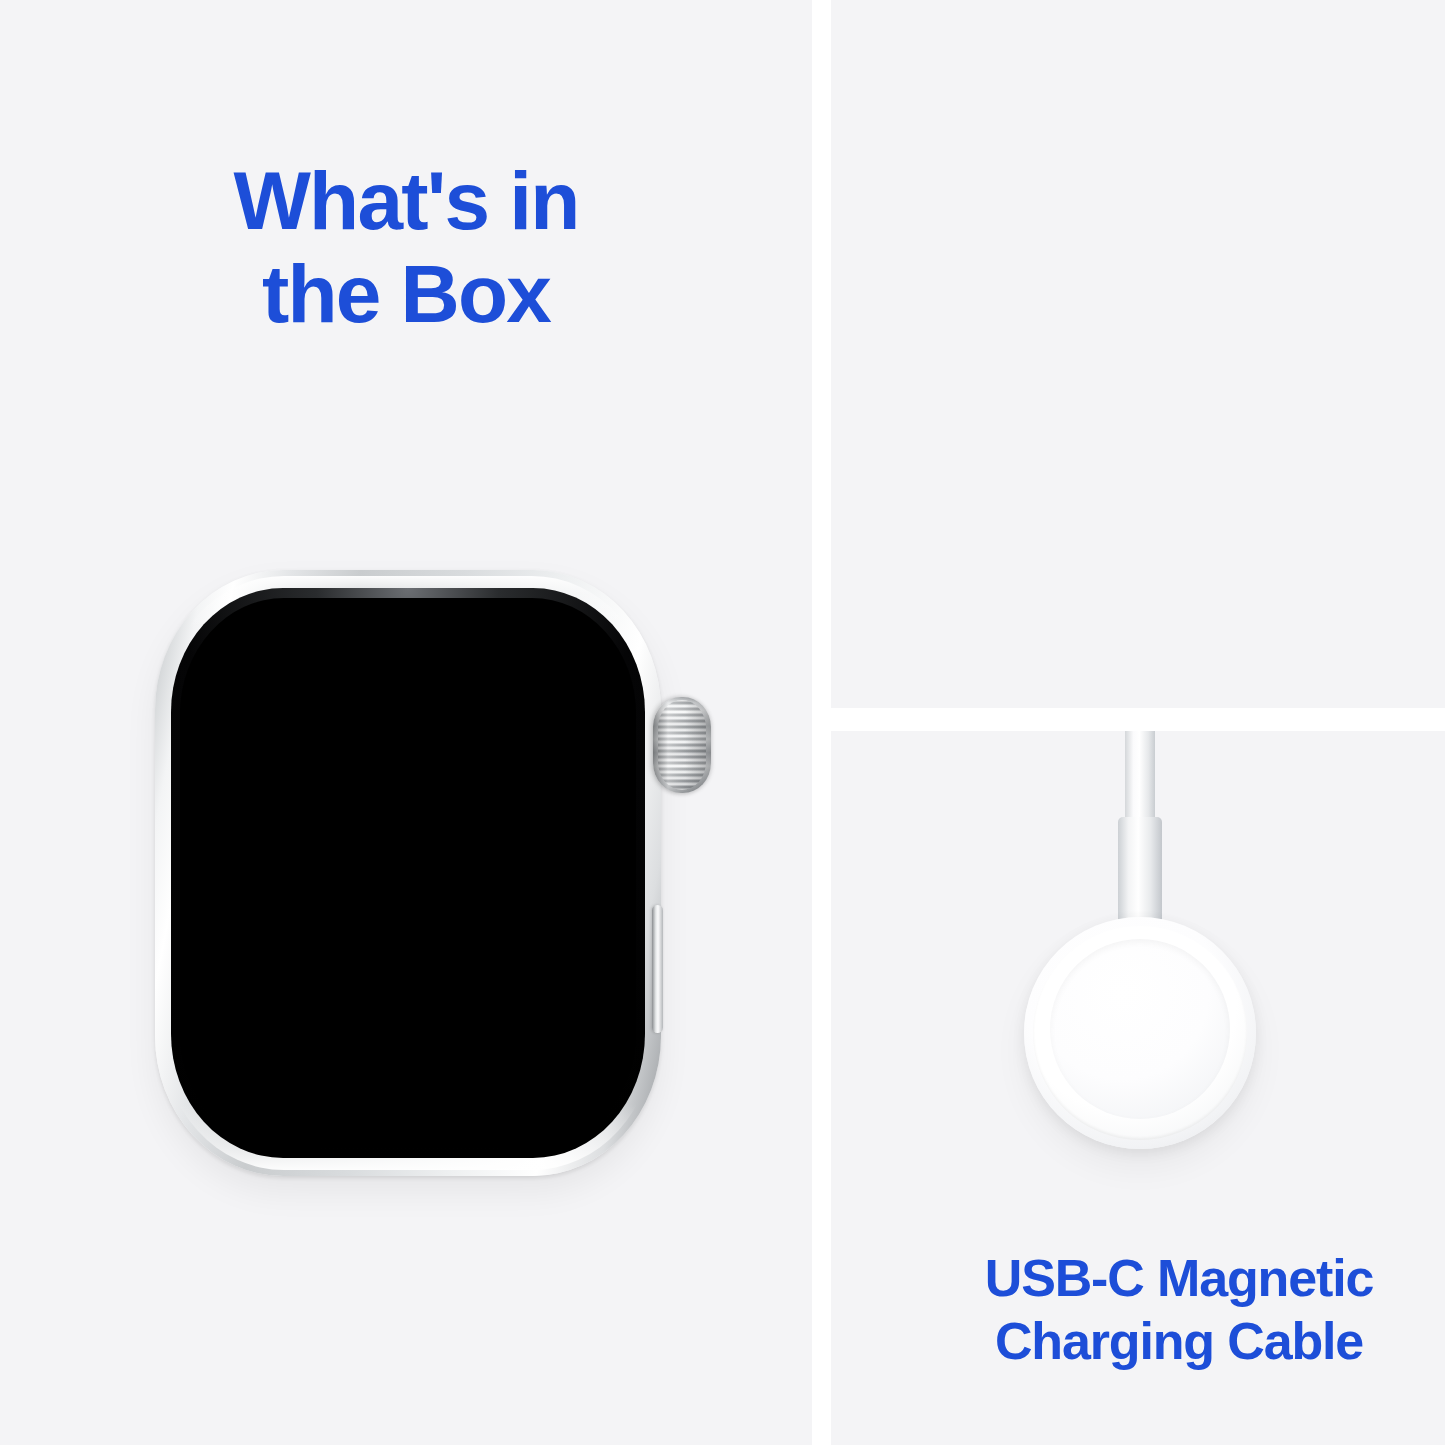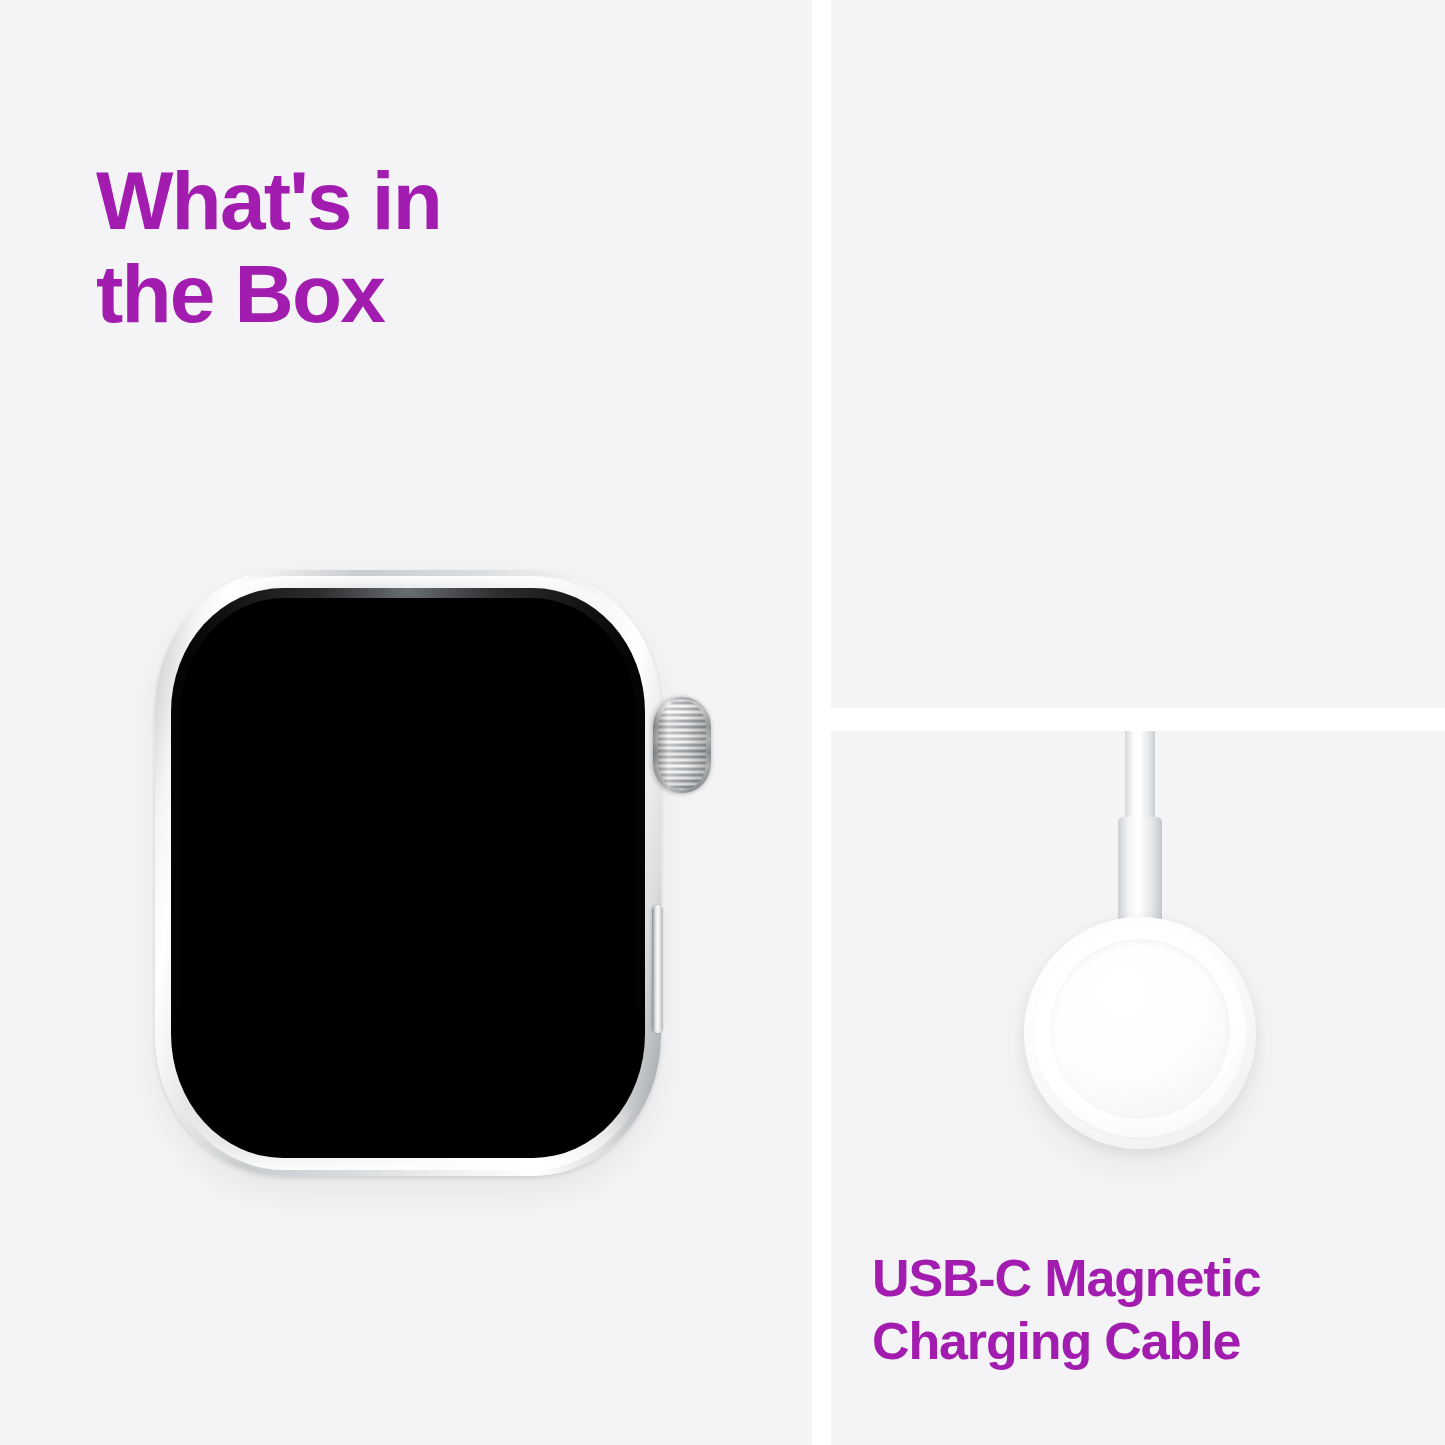--- a/index.html
+++ b/index.html
@@ -22,23 +22,24 @@
     background: #f4f4f6;
     overflow: hidden;
   }
   #panel-left   { left: 0;    top: 0;    width: 812px; height: 1445px; }
   #panel-band   { left: 831px; top: 0;   width: 614px; height: 708px;  }
   #panel-cable  { left: 831px; top: 731px; width: 614px; height: 714px; }
 
   
   .heading {
     position: absolute;
-    color: #a21caf;
+    color: #1d4ed8;
     font-weight: 700;
     letter-spacing: -0.022em;
+    text-align: center;
     line-height: 1.13;
     white-space: pre-line;
     user-select: none;
   }
   #title-whats-in-box {
     left: 96px; top: 155px; width: 620px;
     font-size: 82px;
   }
   #label-charging-cable {
     left: 872px; top: 1247px; width: 614px;

